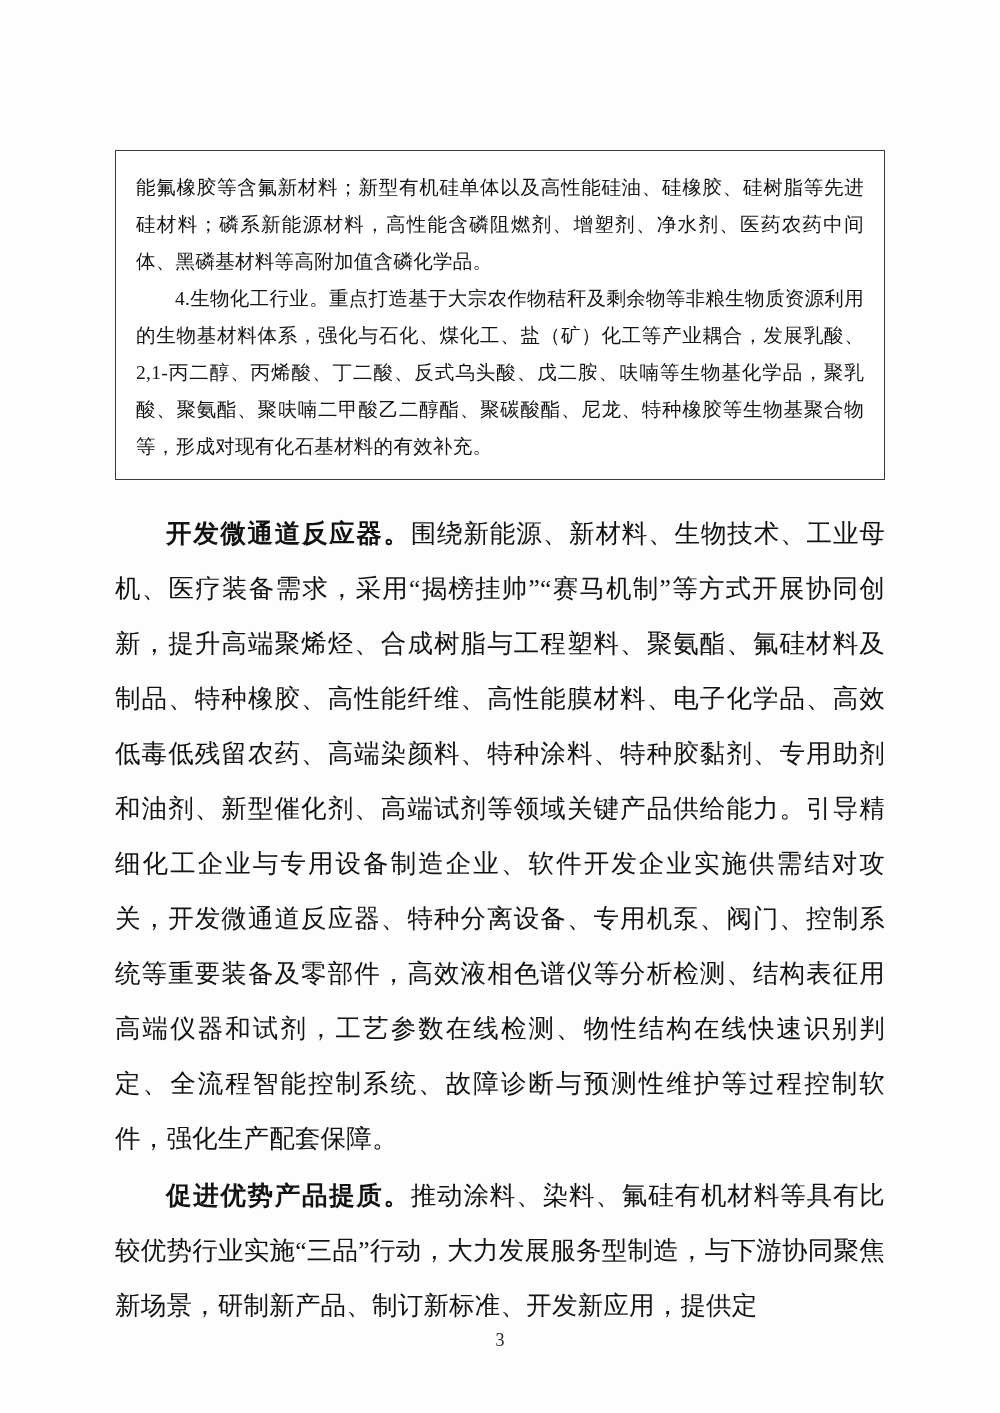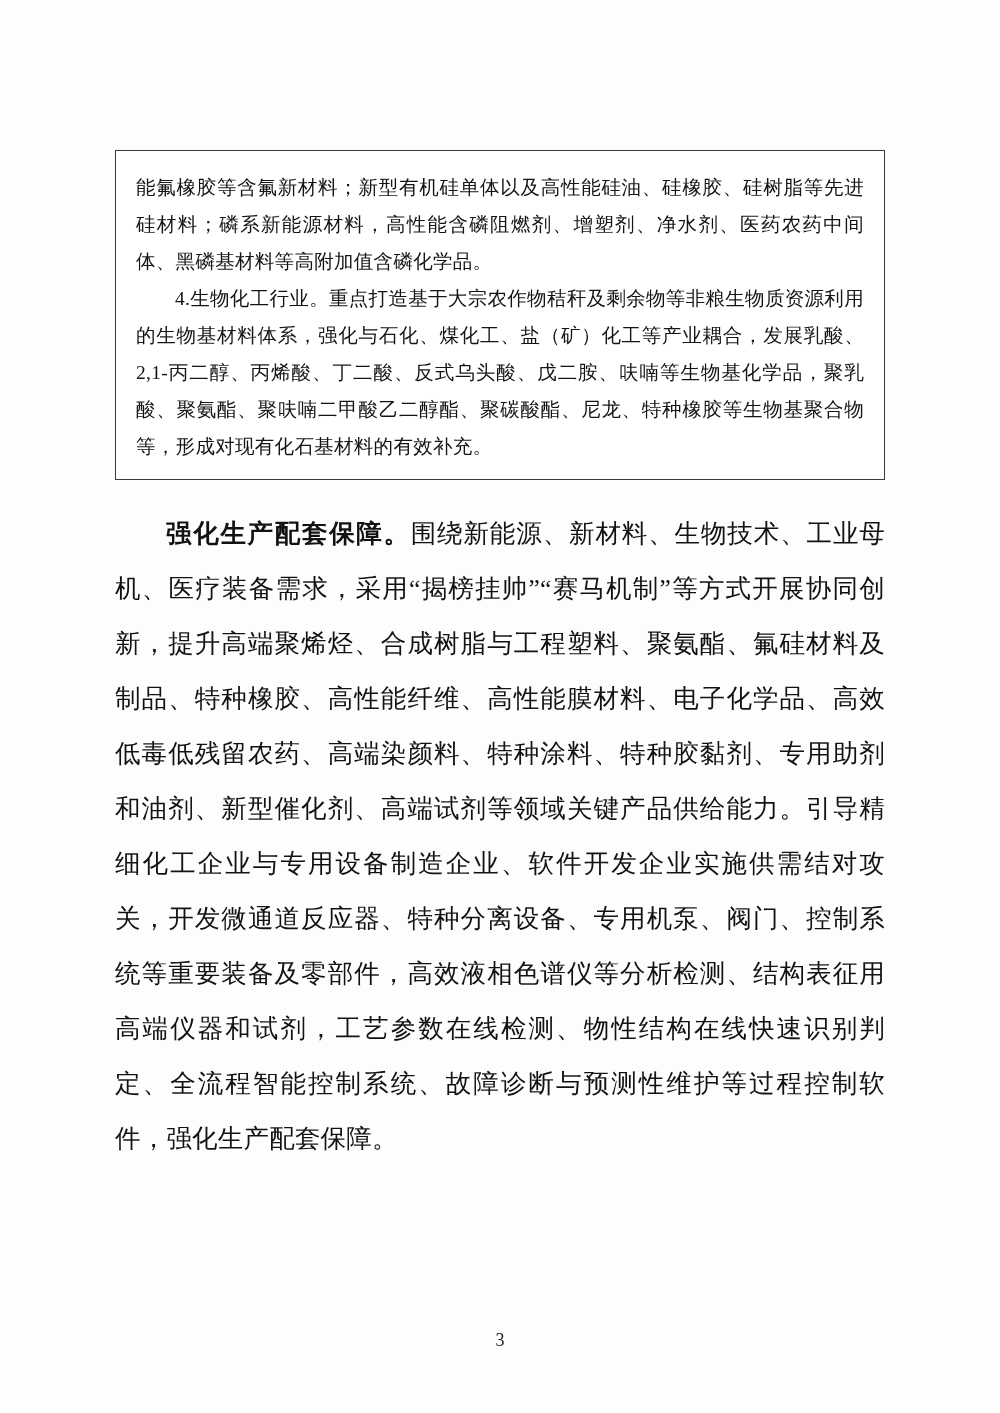--- a/index.html
+++ b/index.html
@@ -86,21 +86,22 @@
 <div class="page">
   <div class="content">
 
     <div class="boxed">
       <p>能氟橡胶等含氟新材料；新型有机硅单体以及高性能硅油、硅橡胶、硅树脂等先进硅材料；磷系新能源材料，高性能含磷阻燃剂、增塑剂、净水剂、医药农药中间体、黑磷基材料等高附加值含磷化学品。</p>
       <p class="indent">4.生物化工行业。重点打造基于大宗农作物秸秆及剩余物等非粮生物质资源利用的生物基材料体系，强化与石化、煤化工、盐（矿）化工等产业耦合，发展乳酸、2,1-丙二醇、丙烯酸、丁二酸、反式乌头酸、戊二胺、呋喃等生物基化学品，聚乳酸、聚氨酯、聚呋喃二甲酸乙二醇酯、聚碳酸酯、尼龙、特种橡胶等生物基聚合物等，形成对现有化石基材料的有效补充。</p>
     </div>
 
     <div class="gap-after-box"></div>
 
-    <p class="body-par"><span class="lead">强化生产配套保障。</span><span>围绕新能源、新材料、生物技术、工业母机、医疗装备需求，采用“揭榜挂帅”“赛马机制”等方式开展协同创新，提升高端聚烯烃、合成树脂与工程塑料、聚氨酯、氟硅材料及制品、特种橡胶、高性能纤维、高性能膜材料、电子化学品、高效低毒低残留农药、高端染颜料、特种涂料、特种胶黏剂、专用助剂和油剂、新型催化剂、高端试剂等领域关键产品供给能力。引导精细化工企业与专用设备制造企业、软件开发企业实施供需结对攻关，开发微通道反应器、特种分离设备、专用机泵、阀门、控制系统等重要装备及零部件，高效液相色谱仪等分析检测、结构表征用高端仪器和试剂，工艺参数在线检测、物性结构在线快速识别判定、全流程智能控制系统、故障诊断与预测性维护等过程控制软件，强化生产配套保障。</span></p>
+    <p class="body-par"><span class="lead">开发微通道反应器。</span><span>围绕新能源、新材料、生物技术、工业母机、医疗装备需求，采用“揭榜挂帅”“赛马机制”等方式开展协同创新，提升高端聚烯烃、合成树脂与工程塑料、聚氨酯、氟硅材料及制品、特种橡胶、高性能纤维、高性能膜材料、电子化学品、高效低毒低残留农药、高端染颜料、特种涂料、特种胶黏剂、专用助剂和油剂、新型催化剂、高端试剂等领域关键产品供给能力。引导精细化工企业与专用设备制造企业、软件开发企业实施供需结对攻关，开发微通道反应器、特种分离设备、专用机泵、阀门、控制系统等重要装备及零部件，高效液相色谱仪等分析检测、结构表征用高端仪器和试剂，工艺参数在线检测、物性结构在线快速识别判定、全流程智能控制系统、故障诊断与预测性维护等过程控制软件，强化生产配套保障。</span></p>
 
     <div class="gap-between"></div>
 
+    <p class="body-par"><span class="lead">促进优势产品提质。</span><span>推动涂料、染料、氟硅有机材料等具有比较优势行业实施“三品”行动，大力发展服务型制造，与下游协同聚焦新场景，研制新产品、制订新标准、开发新应用，提供定</span></p>
 
   </div>
 
   <div class="page-number">3</div>
 </div>
 
 </body></html>

